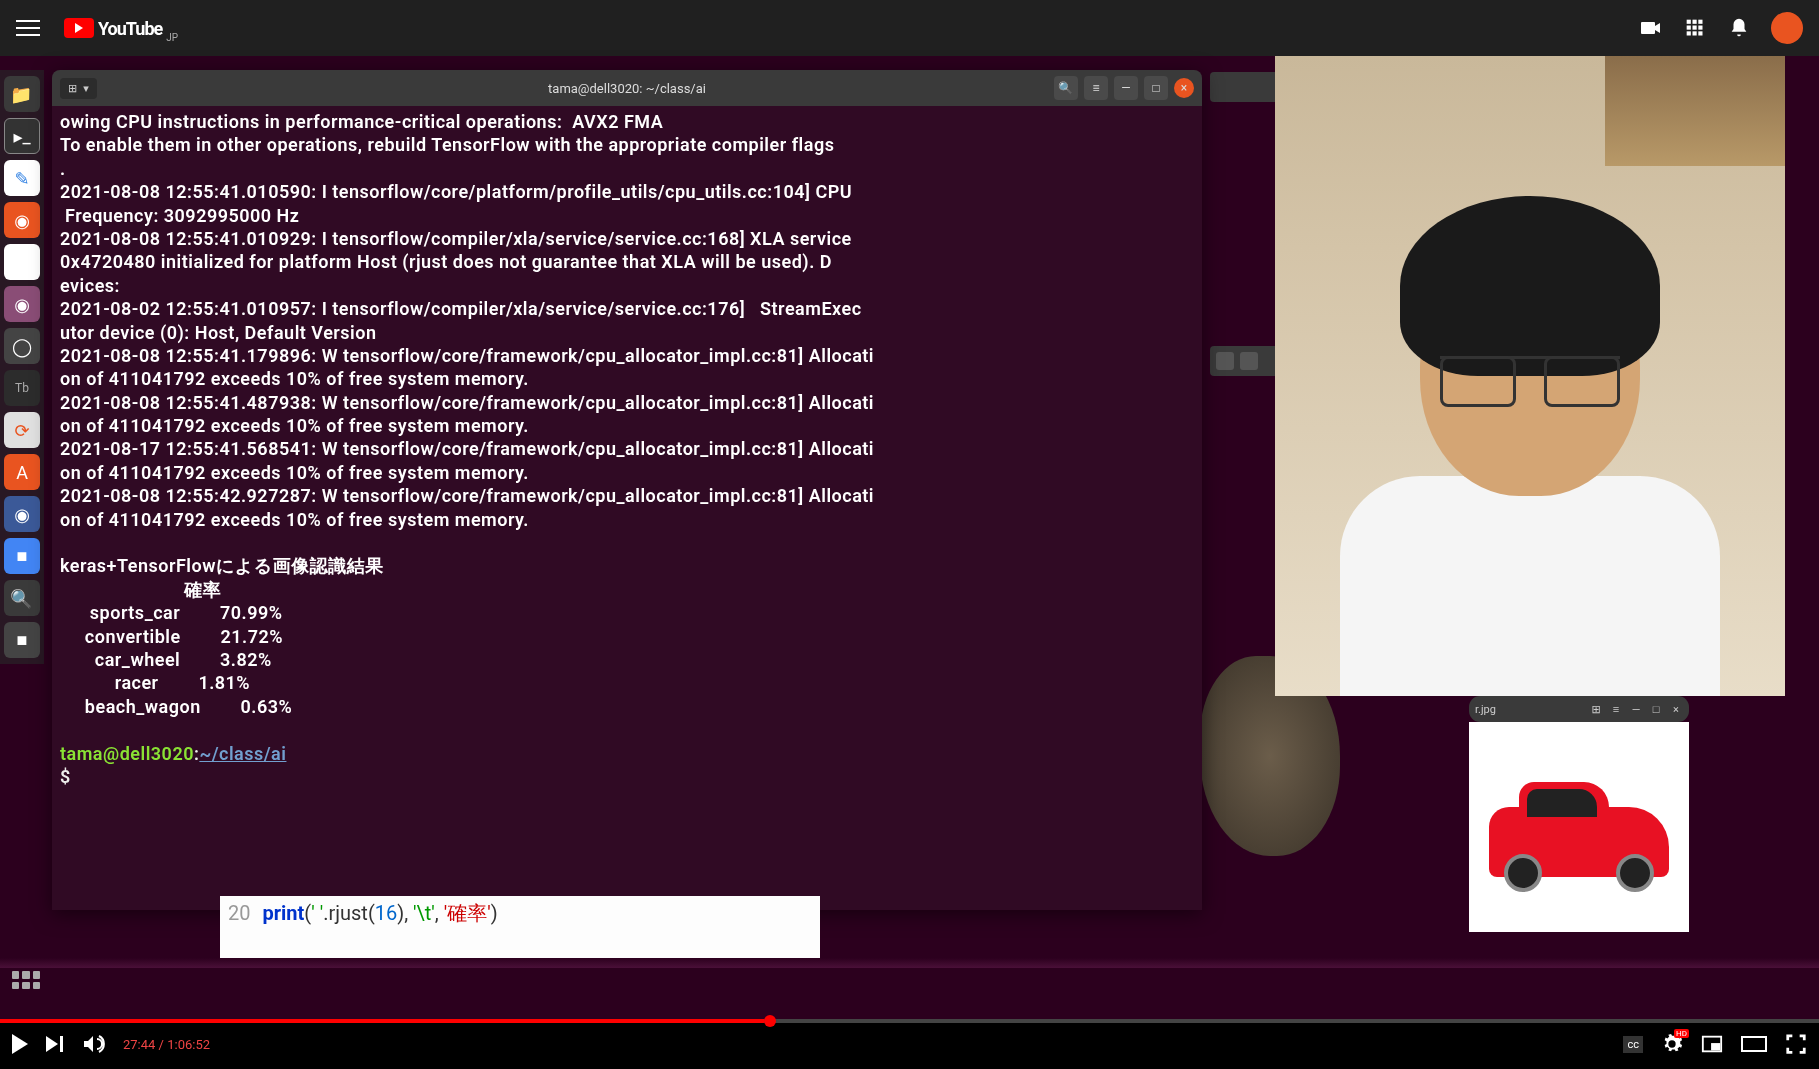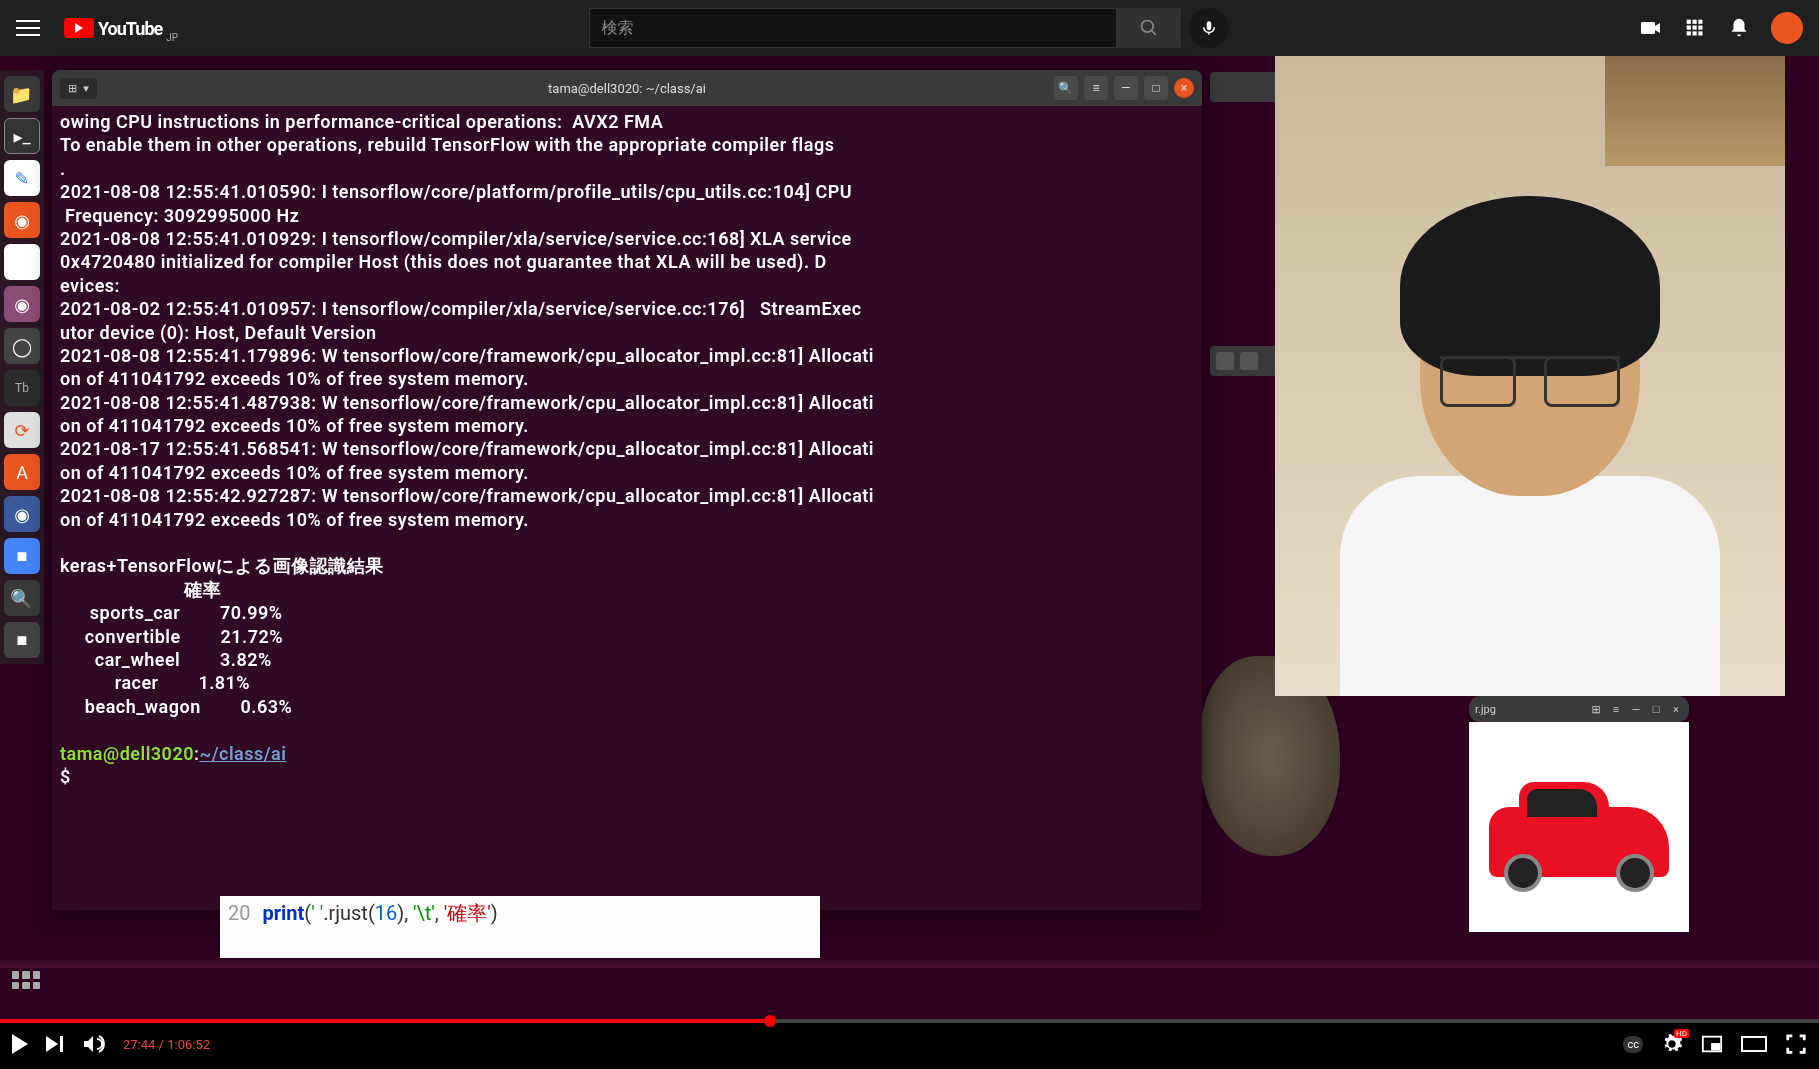--- a/index.html
+++ b/index.html
@@ -108,53 +108,38 @@
 .progress-fill { height:100%; background:#f00; width:42%;}
 .progress-dot { position:absolute; left:42%; top:-4px; width:12px; height:12px; background:#f00; border-radius:50%;}
 .controls { display:flex; align-items:center; height:100%; padding:0 12px; justify-content:space-between;}
 .ctrl-left,.ctrl-right { display:flex; align-items:center; gap:18px;}
 .ctrl-btn { cursor:pointer; display:flex; align-items:center; justify-content:center; color:#fff;}
 .play-btn::after { content:''; border-left:16px solid #fff; border-top:10px solid transparent; border-bottom:10px solid transparent;}
 .next-btn { display:flex; align-items:center;}
 .next-btn::before { content:''; border-left:12px solid #fff; border-top:8px solid transparent; border-bottom:8px solid transparent;}
 .next-btn::after { content:''; width:3px; height:16px; background:#fff; margin-left:2px;}
 .time-txt { font-size:13px; color:#ef4444;}
-.badge { background:#333; padding:2px 4px; border-radius:8px; font-size:11px;}
+.badge { background:#333; padding:2px 4px; border-radius:0; font-size:11px;}
 .gear-badge { position:relative;}
 .gear-badge .hd { position:absolute; top:-4px; right:-6px; background:#f00; font-size:8px; padding:0 2px; border-radius:2px;}
 </style>
 </head>
 <body>
 
 <div class="yt-header">
   <div class="yt-left">
     <div class="hamburger">
         <span></span>
         <span></span>
         <span></span>
       </div>
     <div class="yt-logo">
       <div class="yt-logo-box"></div>
       <span class="yt-logo-text">YouTube</span>
       <span class="yt-jp">JP</span>
-    </div>
-  </div>
-  <div class="yt-center">
-    <div class="search-box">検索</div>
-    <div class="search-btn">
-      <svg width="20" height="20" viewBox="0 0 24 24" fill="none" stroke="#888" stroke-width="2">
-          <circle cx="10" cy="10" r="7"></circle>
-          <line x1="20" y1="20" x2="15" y2="15"></line>
-        </svg>
-    </div>
-    <div class="mic-btn">
-      <svg width="18" height="18" viewBox="0 0 24 24" fill="#fff">
-          <rect x="9" y="3" width="6" height="12" rx="3"></rect>
-          <path d="M5 11a7 7 0 0014 0M12 18v3" stroke="#fff" stroke-width="2" fill="none"></path>
-        </svg>
     </div>
   </div>
   <div class="yt-right">
     <div class="yt-icon-btn">
       <svg width="24" height="24" viewBox="0 0 24 24" fill="#fff">
           <rect x="2" y="6" width="14" height="12" rx="1"></rect>
           <path d="M16 10l5-3v10l-5-3z"></path>
         </svg>
     </div>
     <div class="yt-icon-btn">
@@ -233,21 +218,21 @@
           <div class="term-ctrl">□</div>
           <div class="term-ctrl term-close">×</div>
         </div>
       </div>
       <div class="term-body"><span>owing CPU instructions in performance-critical operations:  AVX2 FMA</span>
 <span>To enable them in other operations, rebuild TensorFlow with the appropriate compiler flags</span>
 <span>.</span>
 <span>2021-08-08 12:55:41.010590: I tensorflow/core/platform/profile_utils/cpu_utils.cc:104] CPU</span>
 <span> Frequency: 3092995000 Hz</span>
 <span>2021-08-08 12:55:41.010929: I tensorflow/compiler/xla/service/service.cc:168] XLA service </span>
-<span>0x4720480 initialized for compiler Host (this does not guarantee that XLA will be used). D</span>
+<span>0x4720480 initialized for platform Host (rjust does not guarantee that XLA will be used). D</span>
 <span>evices:</span>
 <span>2021-08-02 12:55:41.010957: I tensorflow/compiler/xla/service/service.cc:176]   StreamExec</span>
 <span>utor device (0): Host, Default Version</span>
 <span>2021-08-08 12:55:41.179896: W tensorflow/core/framework/cpu_allocator_impl.cc:81] Allocati</span>
 <span>on of 411041792 exceeds 10% of free system memory.</span>
 <span>2021-08-08 12:55:41.487938: W tensorflow/core/framework/cpu_allocator_impl.cc:81] Allocati</span>
 <span>on of 411041792 exceeds 10% of free system memory.</span>
 <span>2021-08-17 12:55:41.568541: W tensorflow/core/framework/cpu_allocator_impl.cc:81] Allocati</span>
 <span>on of 411041792 exceeds 10% of free system memory.</span>
 <span>2021-08-08 12:55:42.927287: W tensorflow/core/framework/cpu_allocator_impl.cc:81] Allocati</span>

